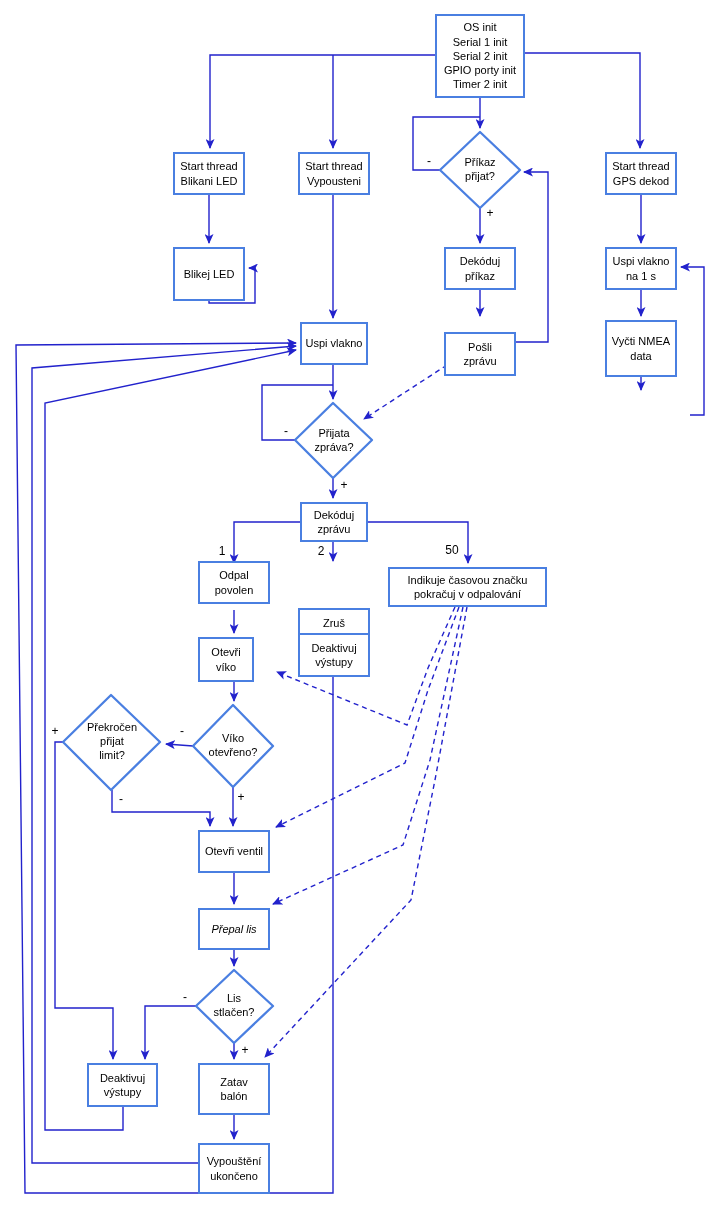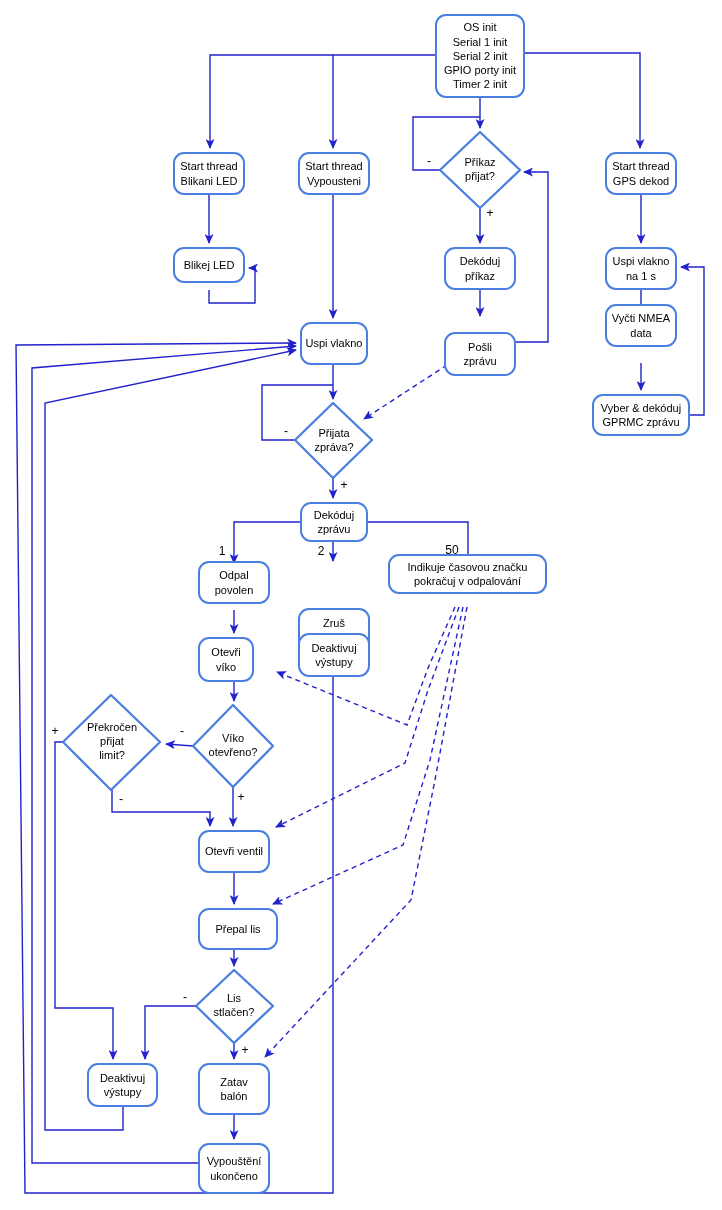--- a/index.html
+++ b/index.html
@@ -4,21 +4,21 @@
 <style>
   html,body{margin:0;padding:0;background:#ffffff;}
   #canvas{
     position:relative;width:722px;height:1210px;background:#ffffff;
     font-family:"Liberation Sans", sans-serif;color:#000;
     overflow:hidden;
   }
   #edges{position:absolute;left:0;top:0;width:722px;height:1210px;}
   .node{
     position:absolute;box-sizing:border-box;
-    border:2.3px solid #4a7fe1;border-radius:11px;background:#ffffff;
+    border:2.3px solid #4a7fe1;border-radius:0;background:#ffffff;
     display:flex;align-items:center;justify-content:center;text-align:center;
     font-size:11px;line-height:1.3;white-space:pre-line;padding:9px 2px;
   }
   .dlabel{
     position:absolute;transform:translate(-50%,-50%);
     font-size:11px;line-height:1.25;text-align:center;white-space:pre-line;
   }
   .elabel{
     position:absolute;transform:translate(-50%,-50%);
     font-size:12px;line-height:1;text-align:center;background:transparent;
@@ -102,45 +102,43 @@
 Serial 1 init
 Serial 2 init
 GPIO porty init
 Timer 2 init</div>
   <div class="node" style="left:173px;top:152px;width:72px;height:43px;">Start thread
 Blikani LED</div>
   <div class="node" style="left:298px;top:152px;width:72px;height:43px;">Start thread
 Vypousteni</div>
   <div class="node" style="left:605px;top:152px;width:72px;height:43px;">Start thread
 GPS dekod</div>
-  <div class="node" style="left:173px;top:247px;width:72px;height:36px;">Blikej LED</div>
+  <div class="node" style="left:173px;top:247px;width:72px;height:54px;">Blikej LED</div>
   <div class="node" style="left:444px;top:247px;width:72px;height:43px;">Dekóduj
 příkaz</div>
   <div class="node" style="left:444px;top:320px;width:72px;height:44px;margin-top:12px;">Pošli
 zprávu</div>
   <div class="node" style="left:605px;top:247px;width:72px;height:43px;">Uspi vlakno
 na 1 s</div>
-  <div class="node" style="left:605px;top:304px;width:72px;height:43px;text-align:center;">Vyčti NMEA
+  <div class="node" style="left:605px;top:320px;width:72px;height:57px;text-align:center;">Vyčti NMEA
 data</div>
-  <div class="node" style="left:592px;top:394px;width:98px;height:42px;">Vyber &amp; dekóduj
-GPRMC zprávu</div>
   <div class="node" style="left:300px;top:322px;width:68px;height:43px;">Uspi vlakno</div>
   <div class="node" style="left:300px;top:502px;width:68px;height:40px;">Dekóduj
 zprávu</div>
   <div class="node" style="left:198px;top:561px;width:72px;height:43px;">Odpal
 povolen</div>
   <div class="node" style="left:298px;top:565px;width:72px;height:45px;margin-top:43px;">Zruš
 odpalování</div>
-  <div class="node" style="left:388px;top:554px;width:159px;height:40px;">Indikuje časovou značku
+  <div class="node" style="left:388px;top:567px;width:159px;height:40px;">Indikuje časovou značku
 pokračuj v odpalování</div>
   <div class="node" style="left:198px;top:637px;width:56px;height:45px;">Otevři víko</div>
   <div class="node" style="left:298px;top:633px;width:72px;height:44px;">Deaktivuj
 výstupy</div>
   <div class="node" style="left:198px;top:830px;width:72px;height:43px;">Otevři ventil</div>
-  <div class="node" style="left:198px;top:908px;width:80px;height:42px;">Přepal lis</div>
+  <div class="node" style="left:198px;top:908px;width:72px;height:42px;font-style:italic;">Přepal lis</div>
   <div class="node" style="left:198px;top:1063px;width:72px;height:52px;">Zatav
 balón</div>
   <div class="node" style="left:87px;top:1063px;width:71px;height:44px;">Deaktivuj
 výstupy</div>
   <div class="node" style="left:198px;top:1143px;width:72px;height:51px;">Vypouštění
 ukončeno</div>
 
   <div class="dlabel" style="left:480px;top:170px;">Příkaz
 přijat?</div>
   <div class="dlabel" style="left:334px;top:441px;">Přijata

